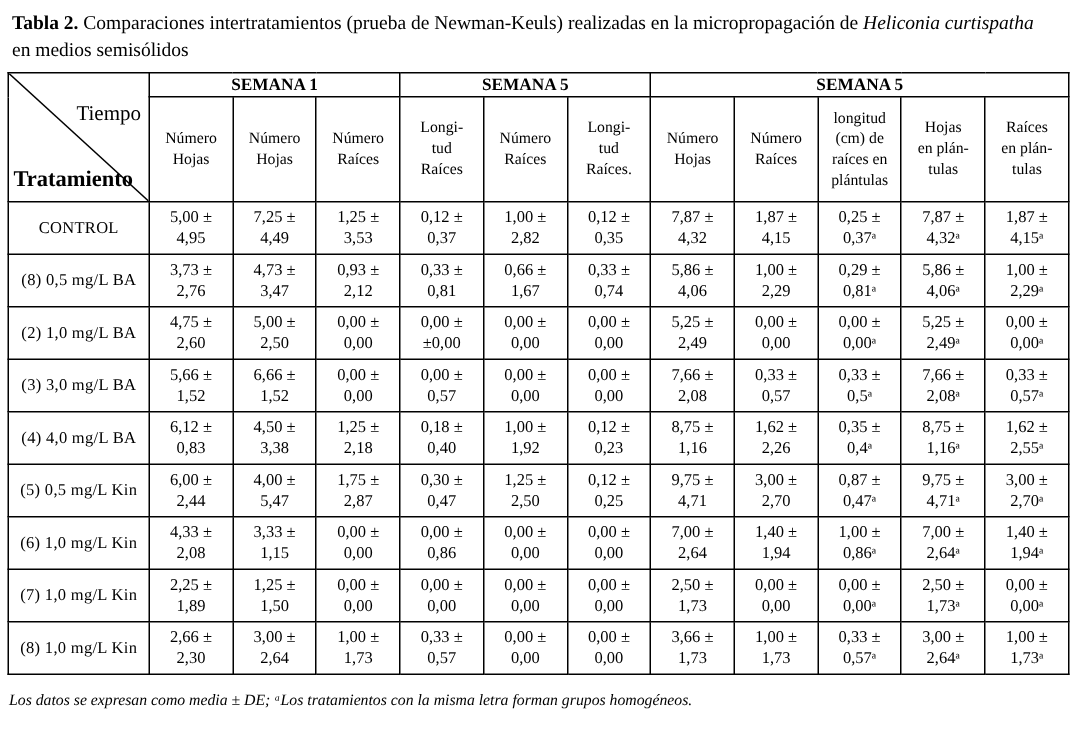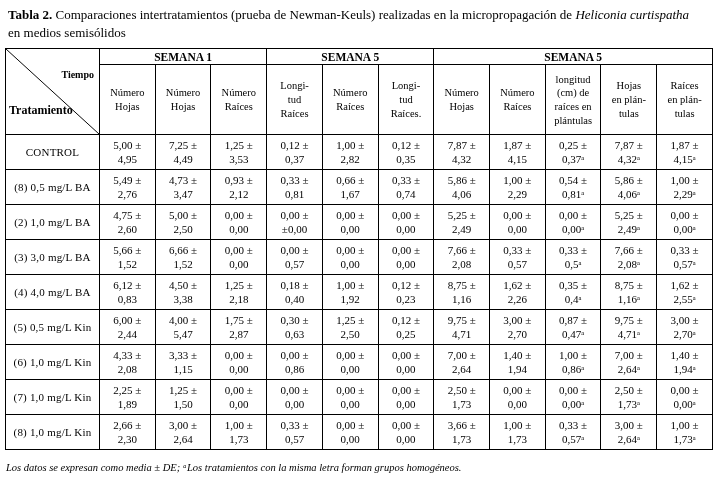--- a/index.html
+++ b/index.html
@@ -40,25 +40,25 @@
     height: 70px;
     line-height: 1.3;
   }
   .corner {
     position: relative;
     padding: 0;
   }
   .corner svg { position: absolute; left: 0; top: 0; width: 100%; height: 100%; }
   .corner .tiempo {
     position: absolute; top: 20px; right: 5px;
-    font-size: 10px; font-weight: bold;
+    font-size: 14px; font-weight: normal;
   }
   .corner .tratamiento {
-    position: absolute; bottom: 16px; left: 3px;
-    font-size: 12px; font-weight: bold;
+    position: absolute; bottom: 5px; left: 3px;
+    font-size: 15px; font-weight: bold;
   }
   .row-label { font-size: 11px; height: 35px; letter-spacing: 0.2px; margin-left: 24px; }
   .data-cell {
     font-size: 11px;
     white-space: pre-line;
     line-height: 1.35;
     height: 35px;
   }
   .footnote {
     padding: 12px 8px 0 6px;
@@ -146,37 +146,37 @@
 4,15</td>
         <td class="data-cell">0,25 ±
 0,37ᵃ</td>
         <td class="data-cell">7,87 ±
 4,32ᵃ</td>
         <td class="data-cell">1,87 ±
 4,15ᵃ</td>
       </tr>
       <tr>
         <th class="row-label">(8) 0,5 mg/L BA</th>
-        <td class="data-cell">5,49 ±
+        <td class="data-cell">3,73 ±
 2,76</td>
         <td class="data-cell">4,73 ±
 3,47</td>
         <td class="data-cell">0,93 ±
 2,12</td>
         <td class="data-cell">0,33 ±
 0,81</td>
         <td class="data-cell">0,66 ±
 1,67</td>
         <td class="data-cell">0,33 ±
 0,74</td>
         <td class="data-cell">5,86 ±
 4,06</td>
         <td class="data-cell">1,00 ±
 2,29</td>
-        <td class="data-cell">0,54 ±
+        <td class="data-cell">0,29 ±
 0,81ᵃ</td>
         <td class="data-cell">5,86 ±
 4,06ᵃ</td>
         <td class="data-cell">1,00 ±
 2,29ᵃ</td>
       </tr>
       <tr>
         <th class="row-label">(2) 1,0 mg/L BA</th>
         <td class="data-cell">4,75 ±
 2,60</td>
@@ -253,21 +253,21 @@
       </tr>
       <tr>
         <th class="row-label">(5) 0,5 mg/L Kin</th>
         <td class="data-cell">6,00 ±
 2,44</td>
         <td class="data-cell">4,00 ±
 5,47</td>
         <td class="data-cell">1,75 ±
 2,87</td>
         <td class="data-cell">0,30 ±
-0,63</td>
+0,47</td>
         <td class="data-cell">1,25 ±
 2,50</td>
         <td class="data-cell">0,12 ±
 0,25</td>
         <td class="data-cell">9,75 ±
 4,71</td>
         <td class="data-cell">3,00 ±
 2,70</td>
         <td class="data-cell">0,87 ±
 0,47ᵃ</td>

